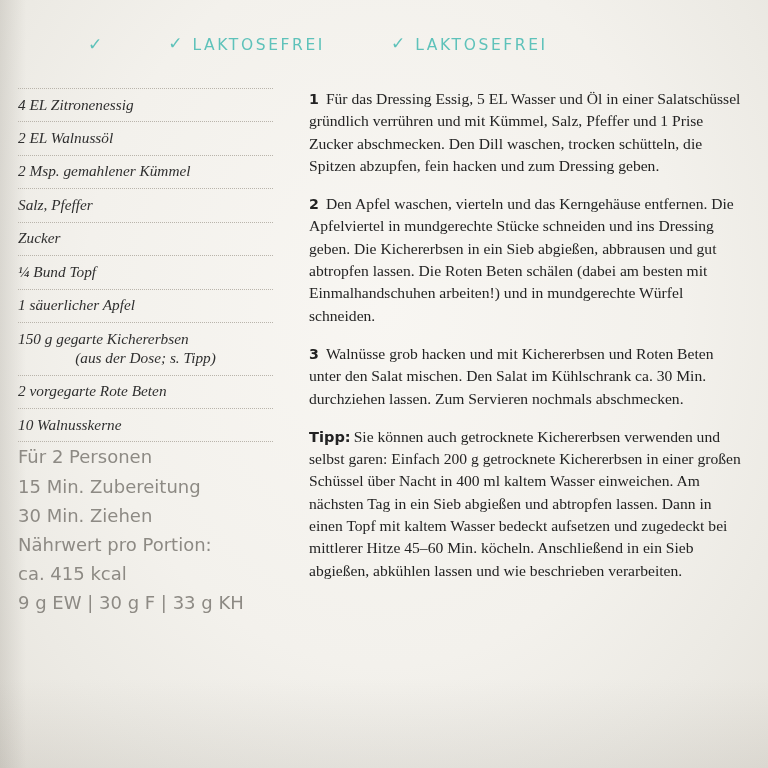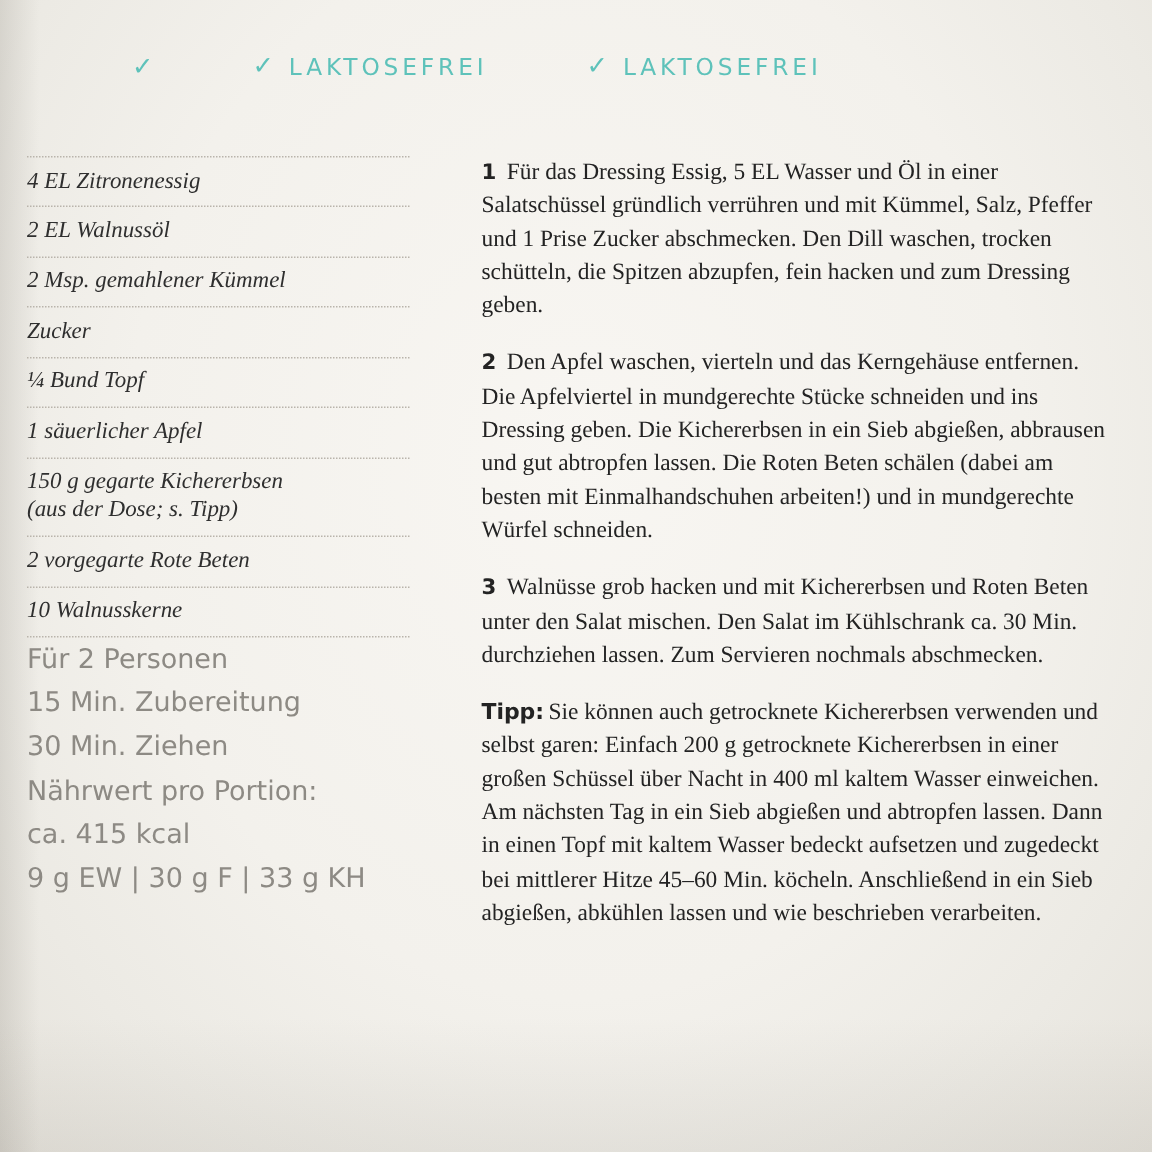--- a/index.html
+++ b/index.html
@@ -62,25 +62,25 @@
     font-family: "DejaVu Sans", sans-serif;
     font-size: 15.5px;
     letter-spacing: 2.6px;
     color: #5ec2ba;
     font-weight: 400;
   }
 
   
   .columns {
     position: absolute;
-    top: 104px;
+    top: 88px;
     left: 18px;
     right: 26px;
     display: flex;
-    gap: 12px;
+    gap: 0;
   }
   .col-left {
     width: 255px;
     padding-left: 0px;
   }
   .col-right {
     flex: 1;
     padding-left: 36px;
   }
 
@@ -95,20 +95,21 @@
     font-family: "Liberation Serif", serif;
     font-style: italic;
     font-size: 15.3px;
     line-height: 1.24;
     color: #2f2f2f;
     padding: 6.5px 0 7px 0;
     border-bottom: 1px dotted #b9b4ab;
   }
   .ingredients li .sub {
     display: block;
+    text-align: center;
   }
 
   .meta {
     font-family: "DejaVu Sans", sans-serif;
     font-size: 18px;
     line-height: 1.62;
     color: #8d8a84;
   }
   .meta div { white-space: pre; }
 
@@ -155,20 +156,21 @@
     </div>
   </div>
 
   <div class="columns">
 
     <div class="col-left">
       <ul class="ingredients">
         <li><span>4 EL Zitronenessig</span></li>
         <li><span>2 EL Walnussöl</span></li>
         <li><span>2 Msp. gemahlener Kümmel</span></li>
+        <li><span>Salz, Pfeffer</span></li>
         <li><span>Zucker</span></li>
         <li><span>¼ Bund Topf</span></li>
         <li><span>1 säuerlicher Apfel</span></li>
         <li>
           <span>150 g gegarte Kichererbsen</span>
           <span class="sub">(aus der Dose; s. Tipp)</span>
         </li>
         <li>
           <span>2 vorgegarte Rote Beten</span>
         </li>

